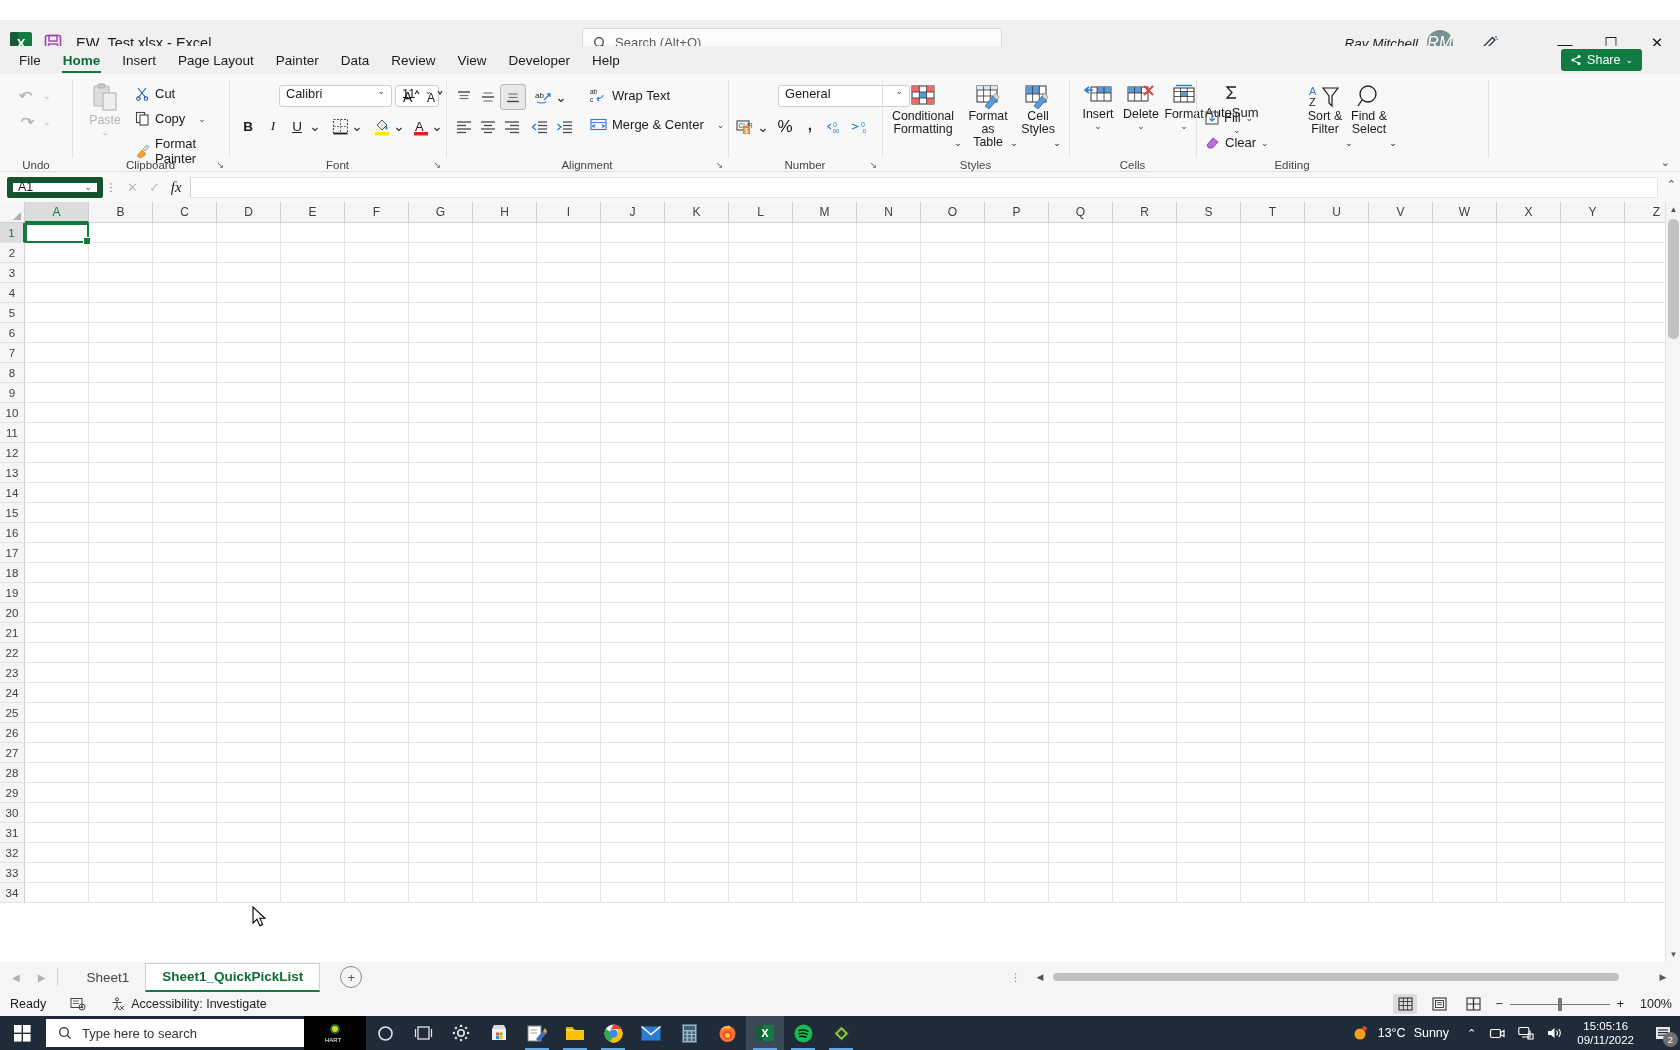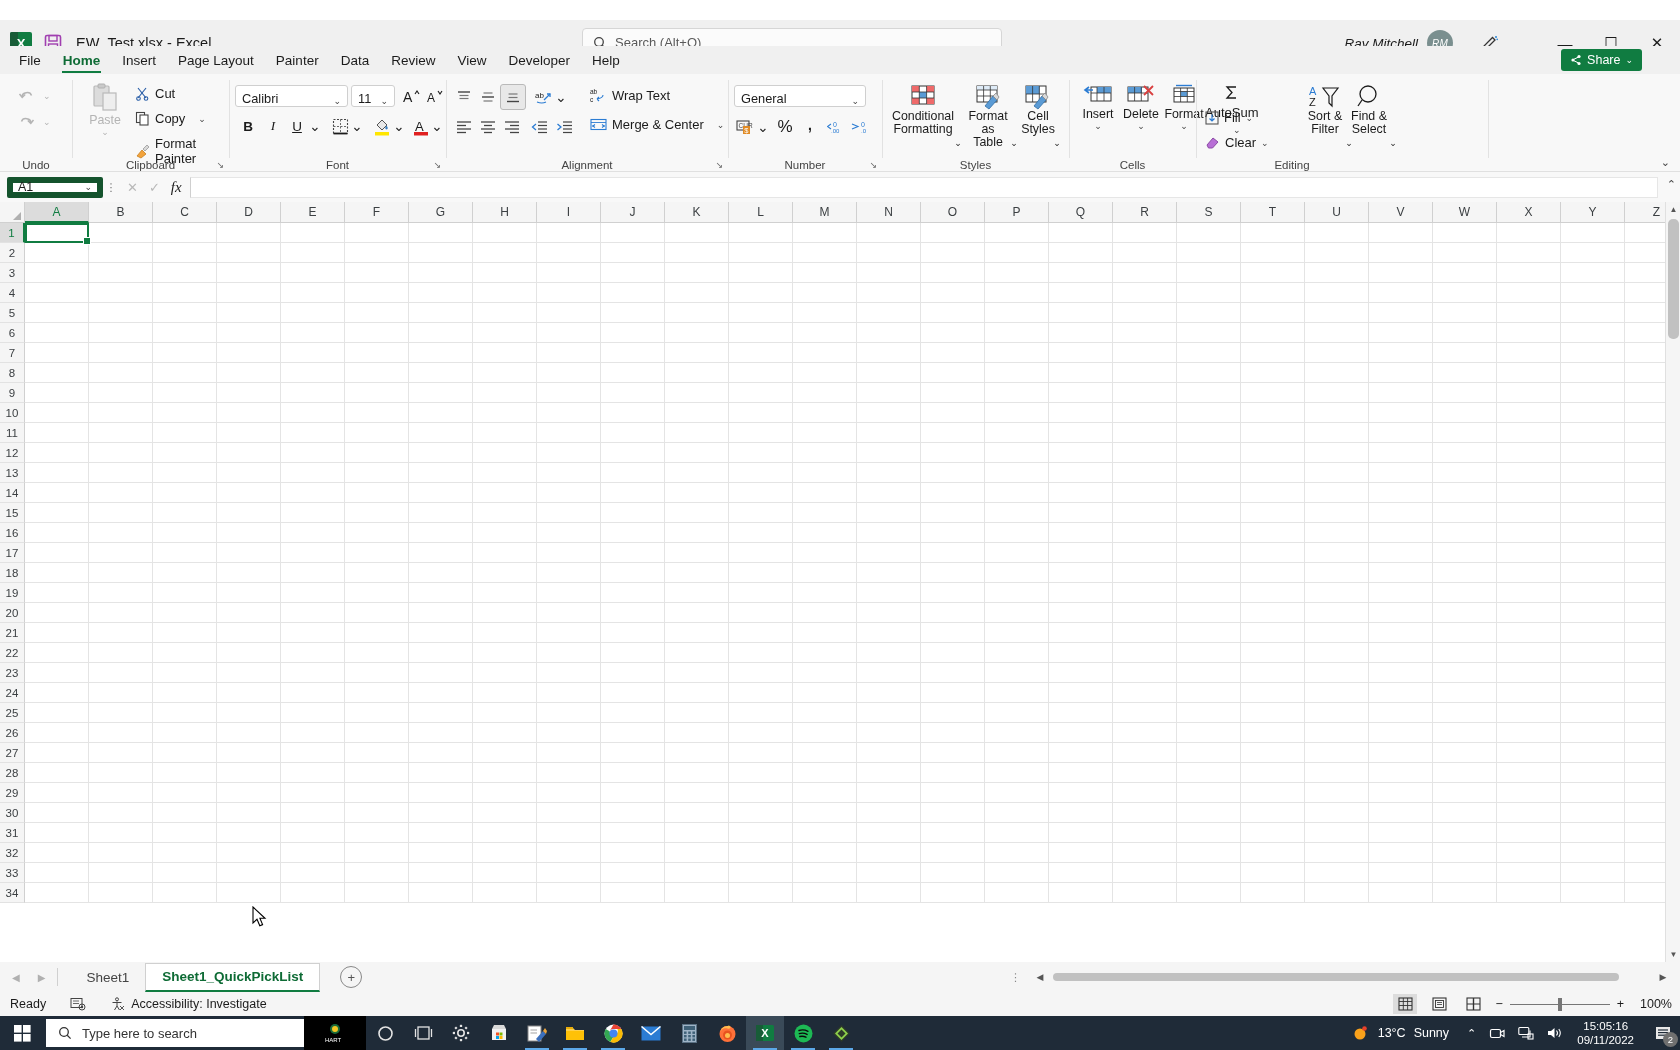--- a/index.html
+++ b/index.html
@@ -41,21 +41,21 @@
     display: flex; align-items: center; padding-left: 10px; gap: 8px;
   }
   .search-wrap .ph { font-size: 13px; color: #595959; }
   .user-area {
     position: absolute; right: 178px; top: 8px; height: 30px;
     display: flex; align-items: center; gap: 9px; font-style: italic;
   }
   .user-name { font-size: 13.5px; color: #1b1b1b; }
   .avatar {
     width: 26px; height: 26px; border-radius: 50%; background: #7a8f8f;
-    color: #fff; font-size: 10px; display: flex; align-items: center;
+    color: #fff; font-size: 16px; display: flex; align-items: center;
     justify-content: center; letter-spacing: .3px;
   }
   .ink-icon { width: 26px; height: 26px; display:flex; align-items:center; justify-content:center; margin-left: 14px;}
   .wbtns { position: absolute; right: 0; top: 0; height: 46px; display: flex; }
   .wbtn {
     width: 46px; height: 46px; display: flex; align-items: center;
     justify-content: center; font-size: 15px; color: #1b1b1b;
   }
 
   
@@ -95,22 +95,22 @@
   .btn-txt { font-size: 13px; color: #1b1b1b; }
   .ic { display: inline-flex; align-items: center; justify-content: center; }
   .cmd { position: absolute; display: flex; align-items: center; gap: 5px; }
   .cmd2 { position: absolute; display: flex; flex-direction: column; align-items: center; }
   .cmd2 .lbl { font-size: 12.4px; color: #1b1b1b; line-height: 13px; text-align: center; }
   .caret { font-size: 9px; color: #444; }
   .disabled { color: #b4b4b4 !important; }
 
   .fontbox, .numbox {
     position: absolute; border: 1px solid #cfcfcf; background: #fff;
-    border-radius: 3px; display: flex; align-items: flex-end;
-    font-size: 12.8px; color: #1b1b1b; padding-left: 6px;
+    border-radius: 3px; display: flex; align-items: flex-start;
+    font-size: 12.8px; color: #1b1b1b; padding-left: 6px; margin-left: 44px;
   }
   .fontbox .bcaret, .numbox .bcaret { margin-left: auto; margin-right: 6px; font-size: 9px; color: #444; }
   .fbtn {
     position: absolute; display: flex; align-items: center; justify-content: center;
     font-size: 13.5px; color: #1b1b1b;
   }
   .collapse-ribbon { position: absolute; right: 10px; bottom: 2px; font-size: 11px; color: #444; }
 
   
   .formula-row {

